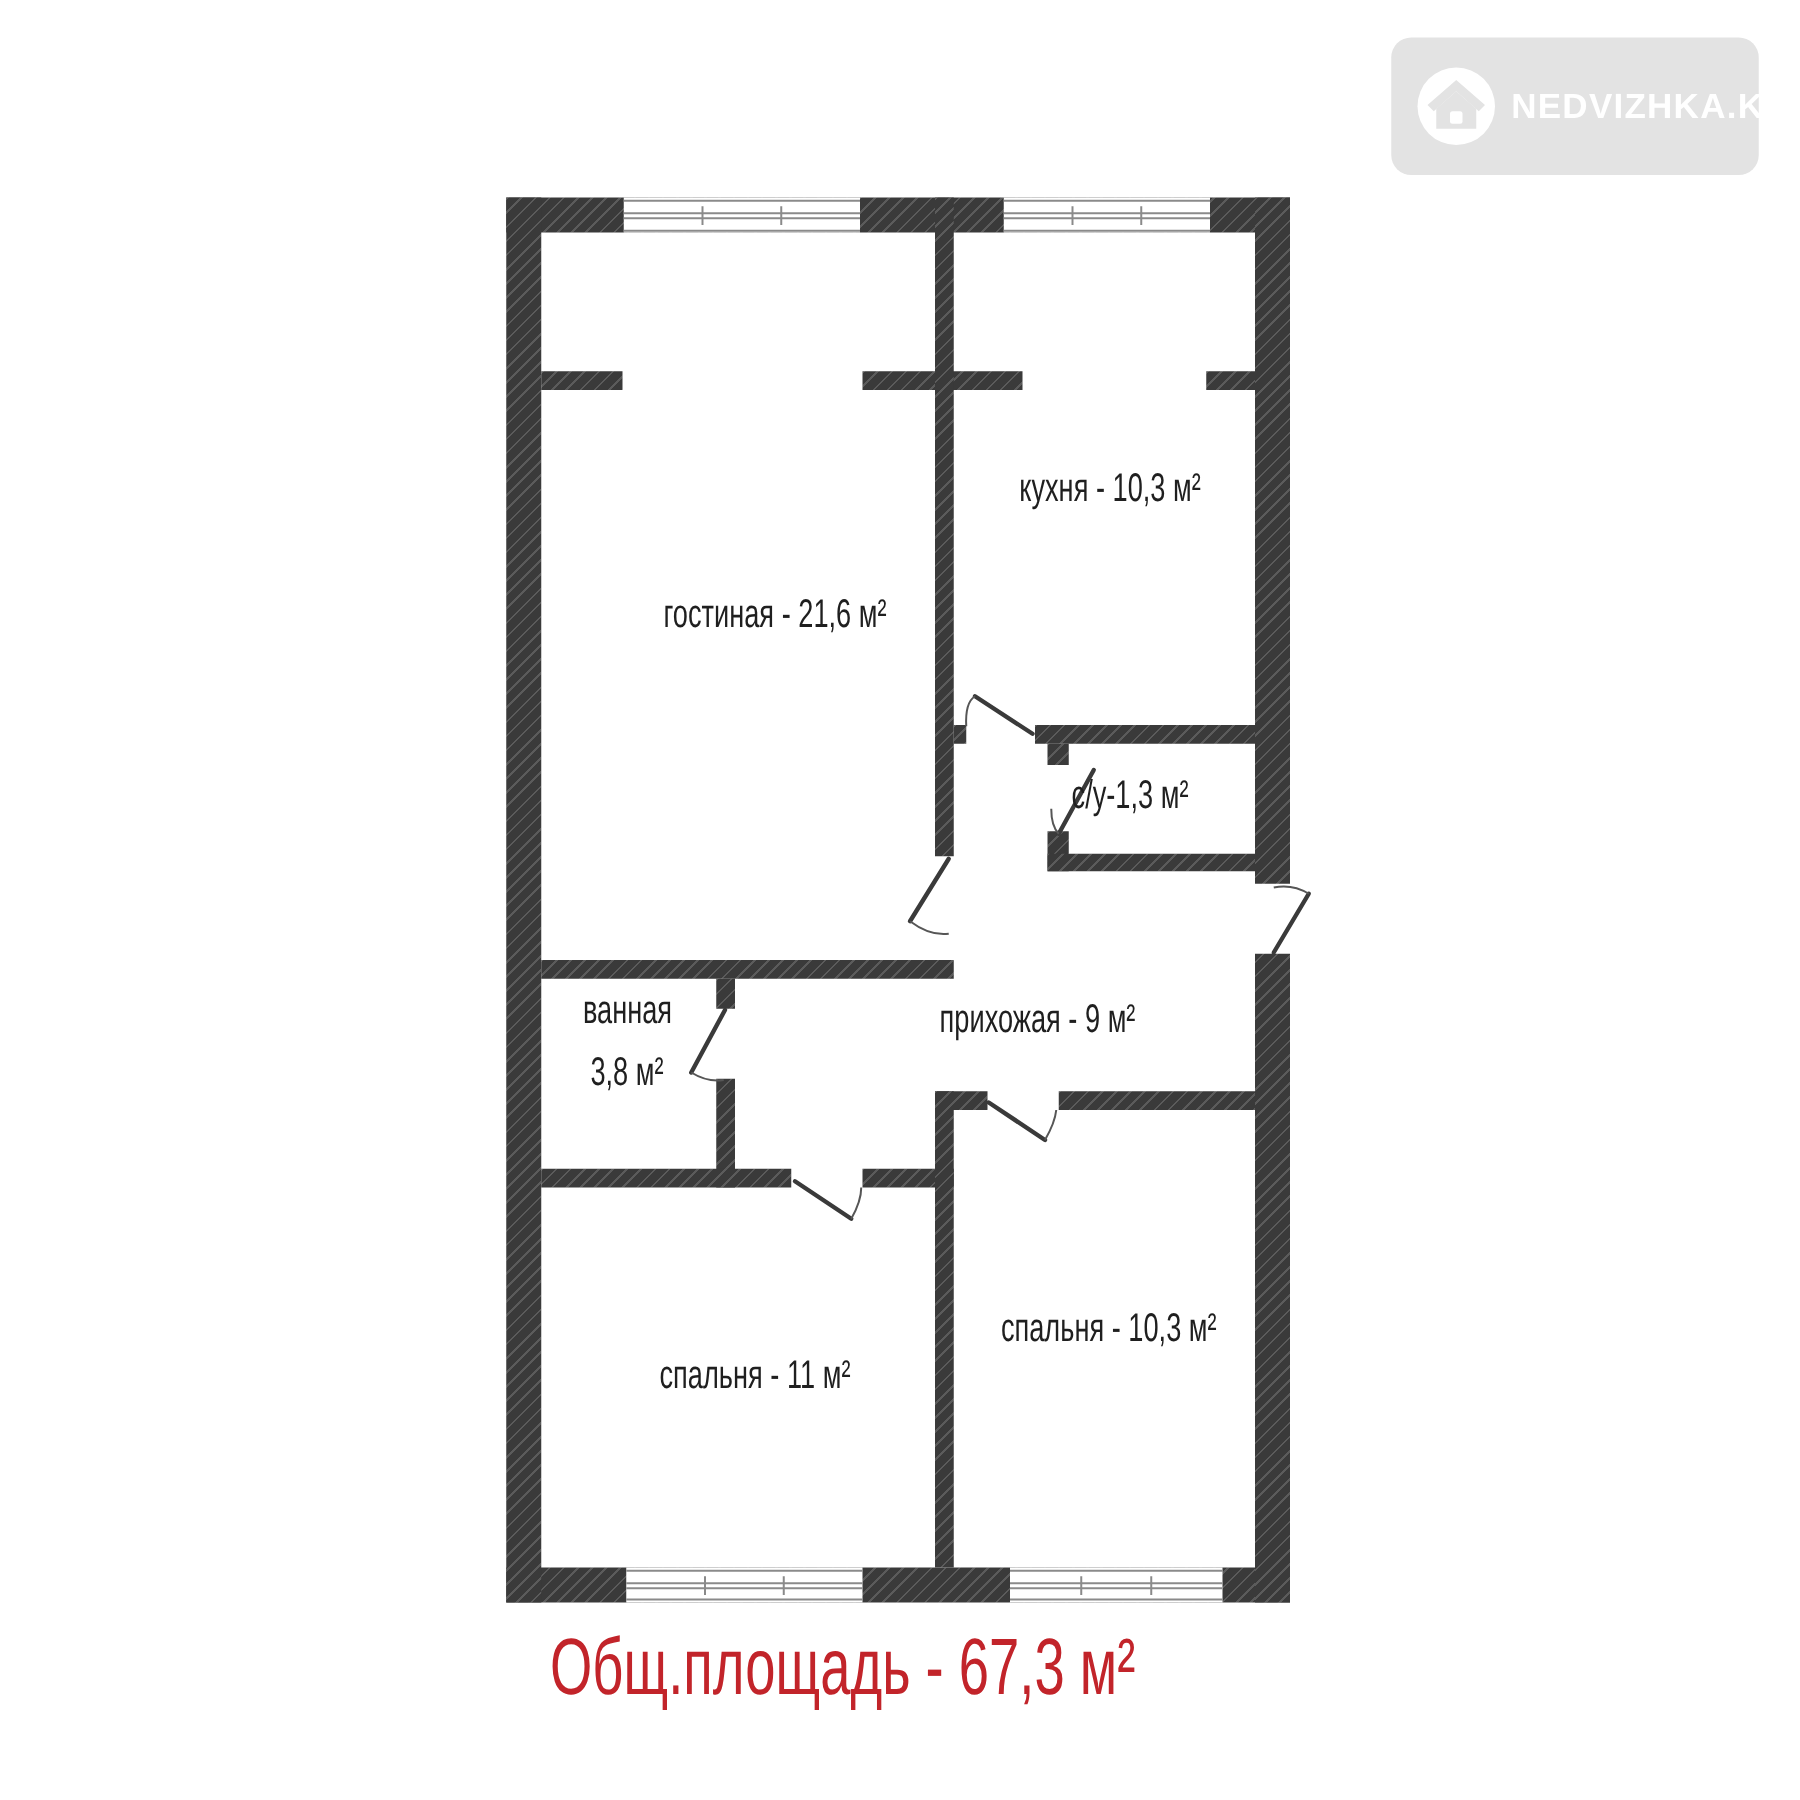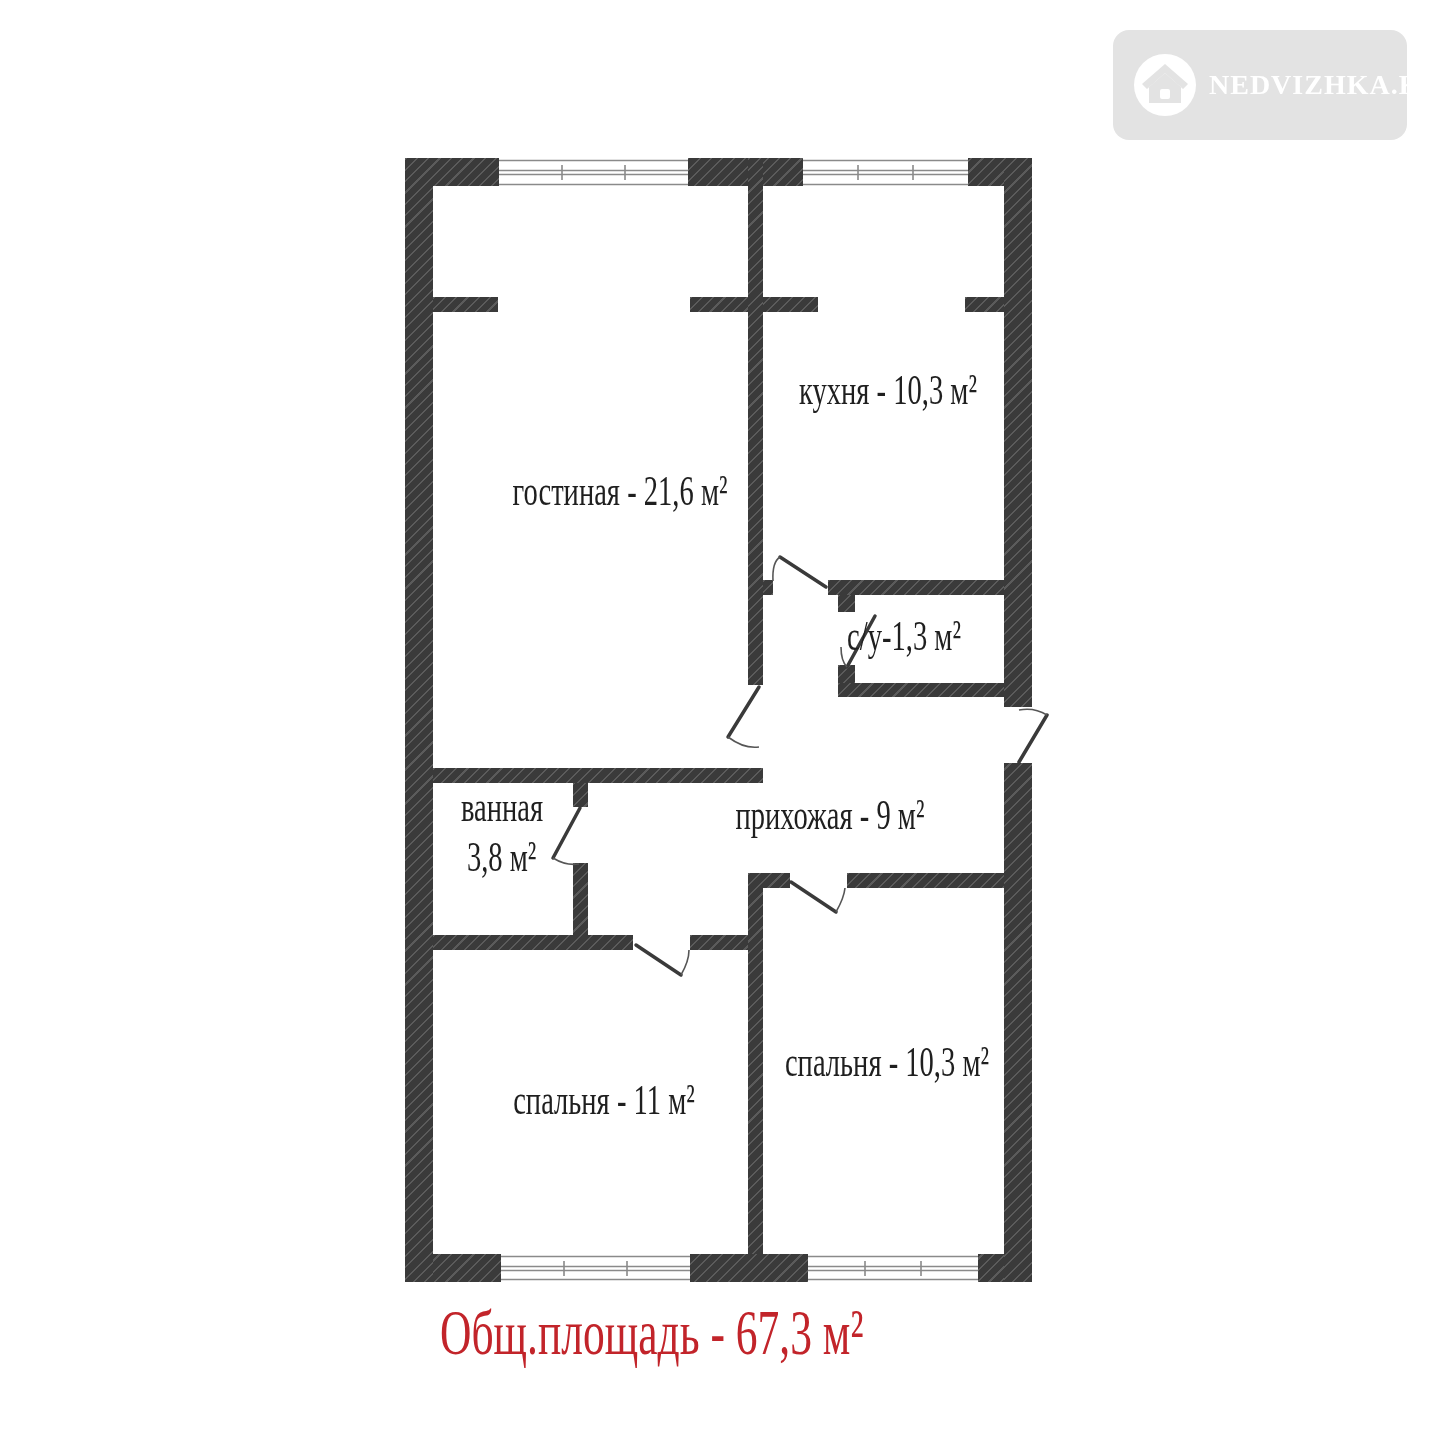--- a/index.html
+++ b/index.html
@@ -4,30 +4,30 @@
 <style>
   :root{
     --wall:#3a3a3a;
     --accent-red:#c2242a;
     --logo-bg:#e3e3e3;
     --text:#1f1f1f;
     --frame:#8a8a8a;
   }
   html,body{margin:0;padding:0;background:#fff;}
   .page{position:relative;width:1440px;height:1388px;background:#fff;overflow:hidden;
-        font-family:Liberation Serif, serif;}
+        font-family:Liberation Sans, sans-serif;}
   .wall{position:absolute;
         background:repeating-linear-gradient(135deg, rgba(255,255,255,0.17) 0 1.5px, transparent 1.5px 8px), var(--wall);}
   .opening{position:absolute;background:#fff;}
   .overlay{position:absolute;left:0;top:0;pointer-events:none;}
   .leaf{stroke:var(--wall);stroke-width:3.5;fill:none;stroke-linecap:round;}
   .swing{stroke:#565656;stroke-width:1.6;fill:none;}
   .frame{stroke:var(--frame);stroke-width:1.6;fill:none;}
   .room-label{position:absolute;white-space:nowrap;transform:translate(-50%,-50%);
-              font-size:42px;color:var(--text);text-align:center;}
+              font-size:32px;color:var(--text);text-align:center;}
   .cond{display:inline-block;transform:scaleX(0.68);}
   .bathroom-label div{line-height:50px;}
   .total-label{position:absolute;left:440px;top:1296px;font-size:64px;color:var(--accent-red);white-space:nowrap;}
   .total-label .cond{transform:scaleX(0.68);transform-origin:left center;}
   .logo{position:absolute;left:1113px;top:30px;width:294px;height:110px;background:var(--logo-bg);
         border-radius:16px;display:flex;align-items:center;}
   .logo-icon{margin-left:20px;flex:0 0 auto;}
   .logo-text{color:#ffffff;font-weight:bold;font-size:28px;letter-spacing:1px;margin-left:12px;}
 </style>
 </head>

